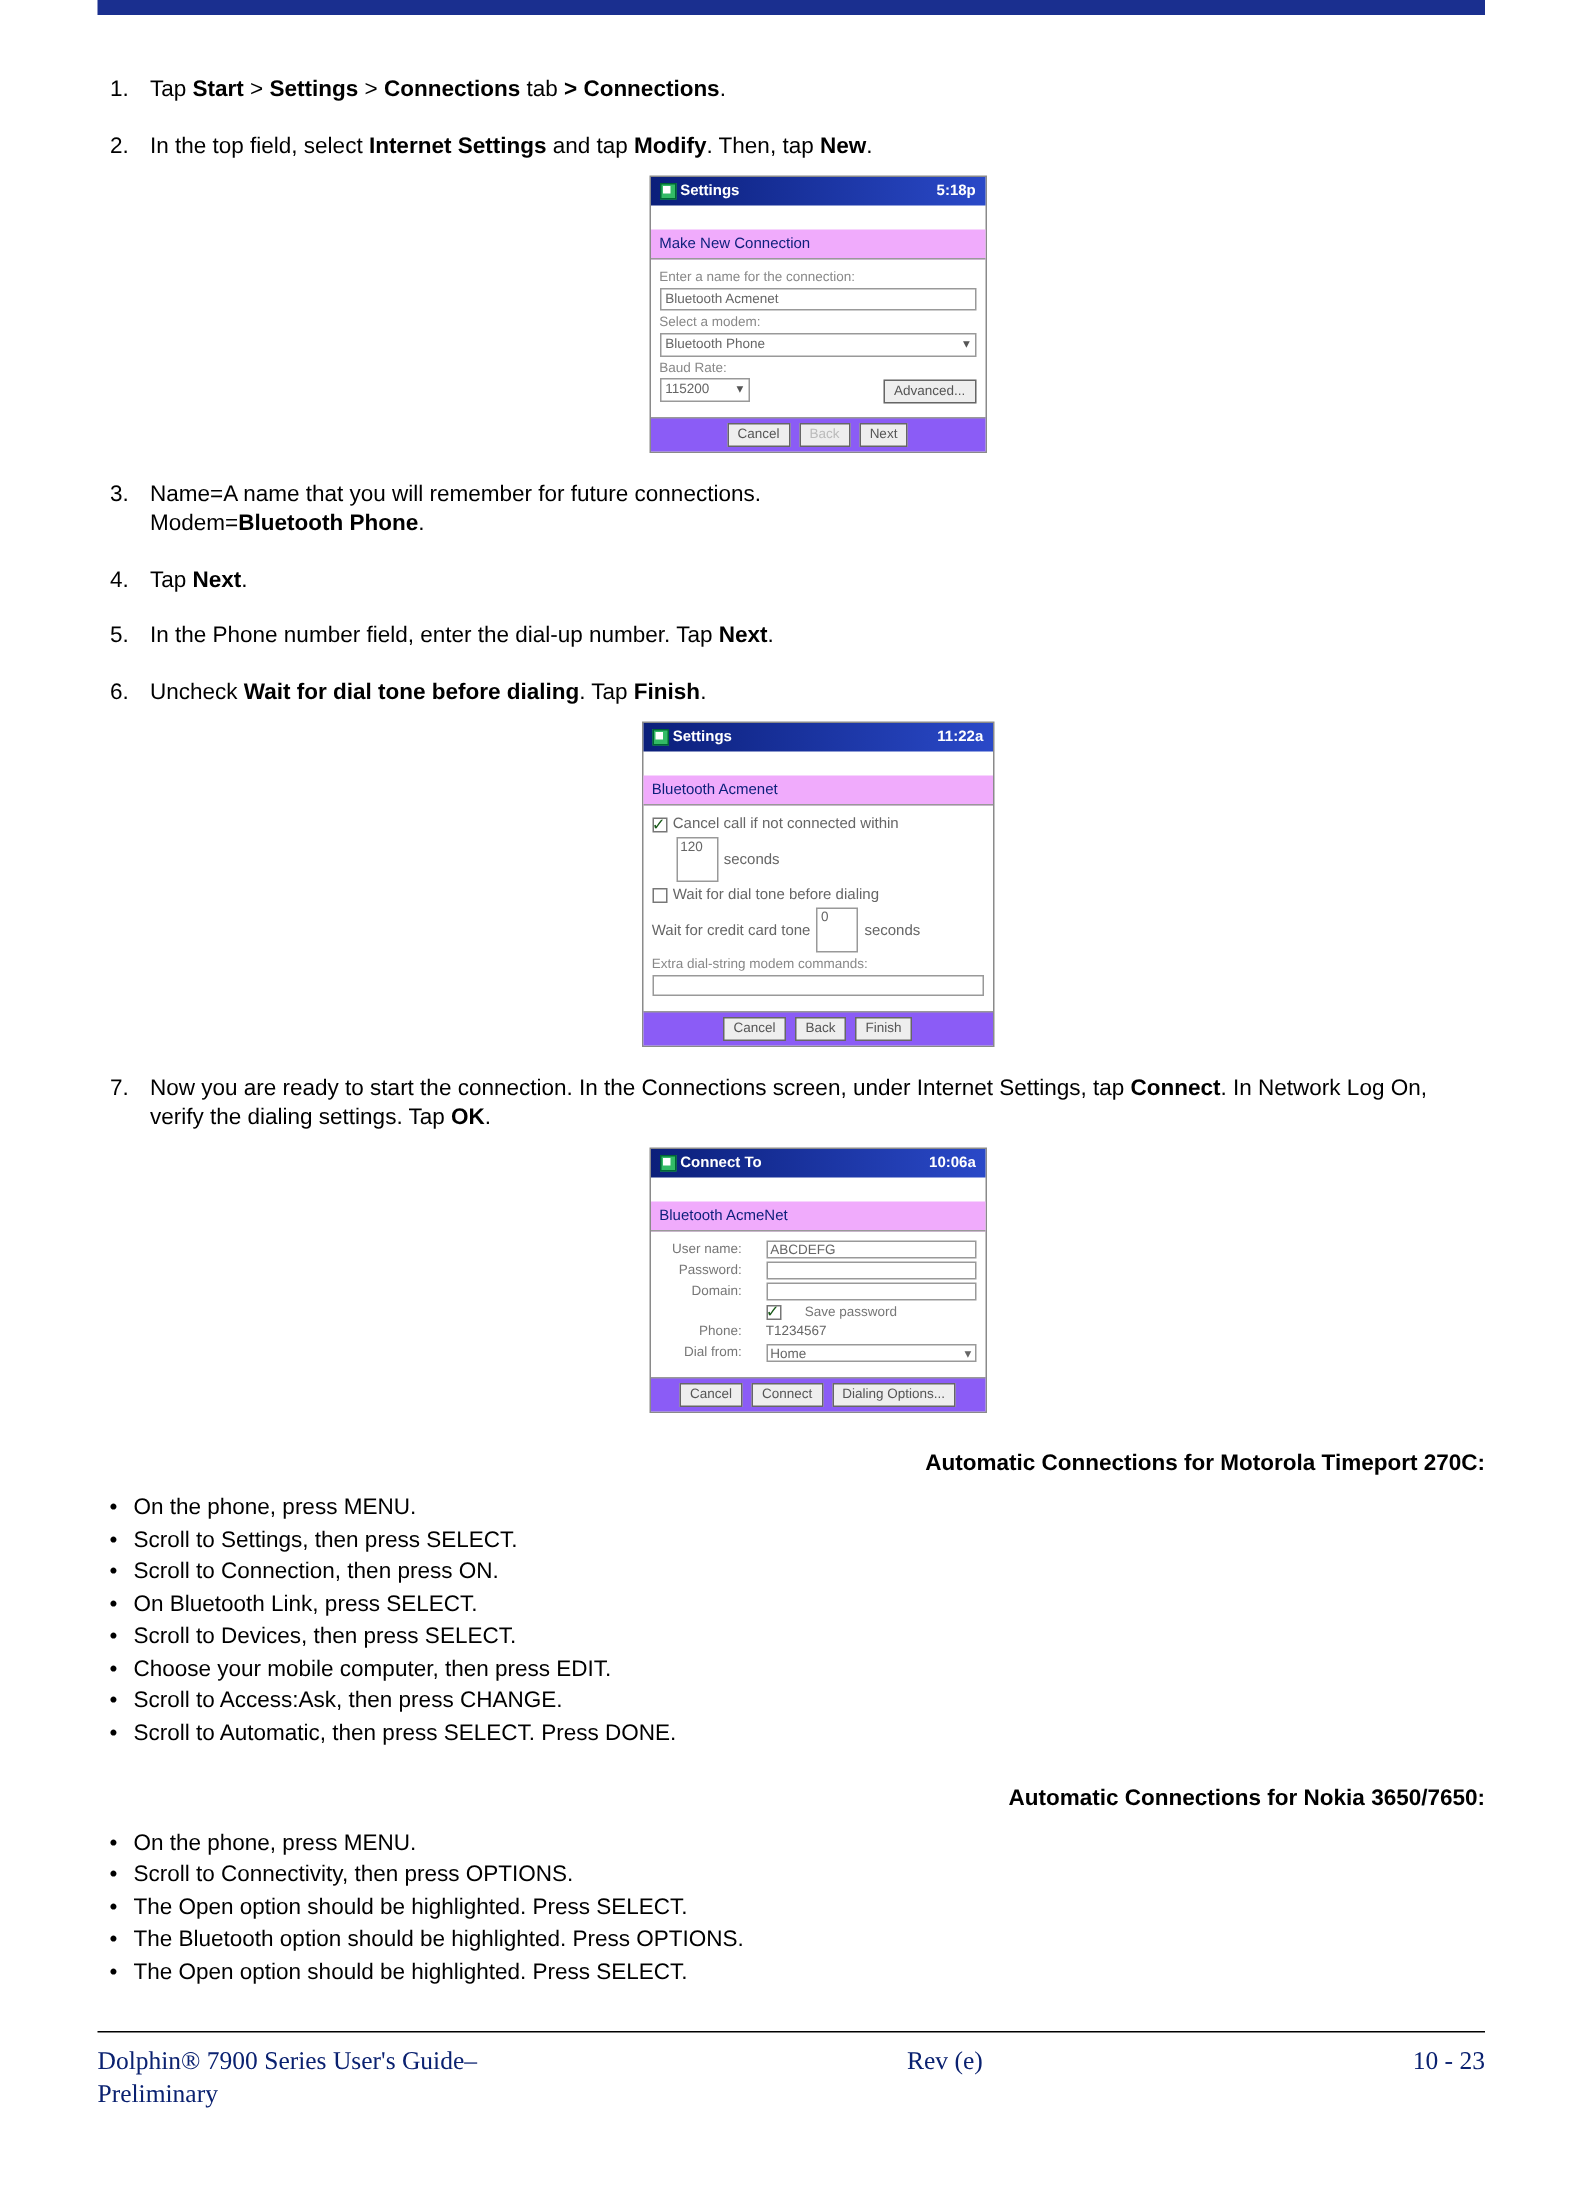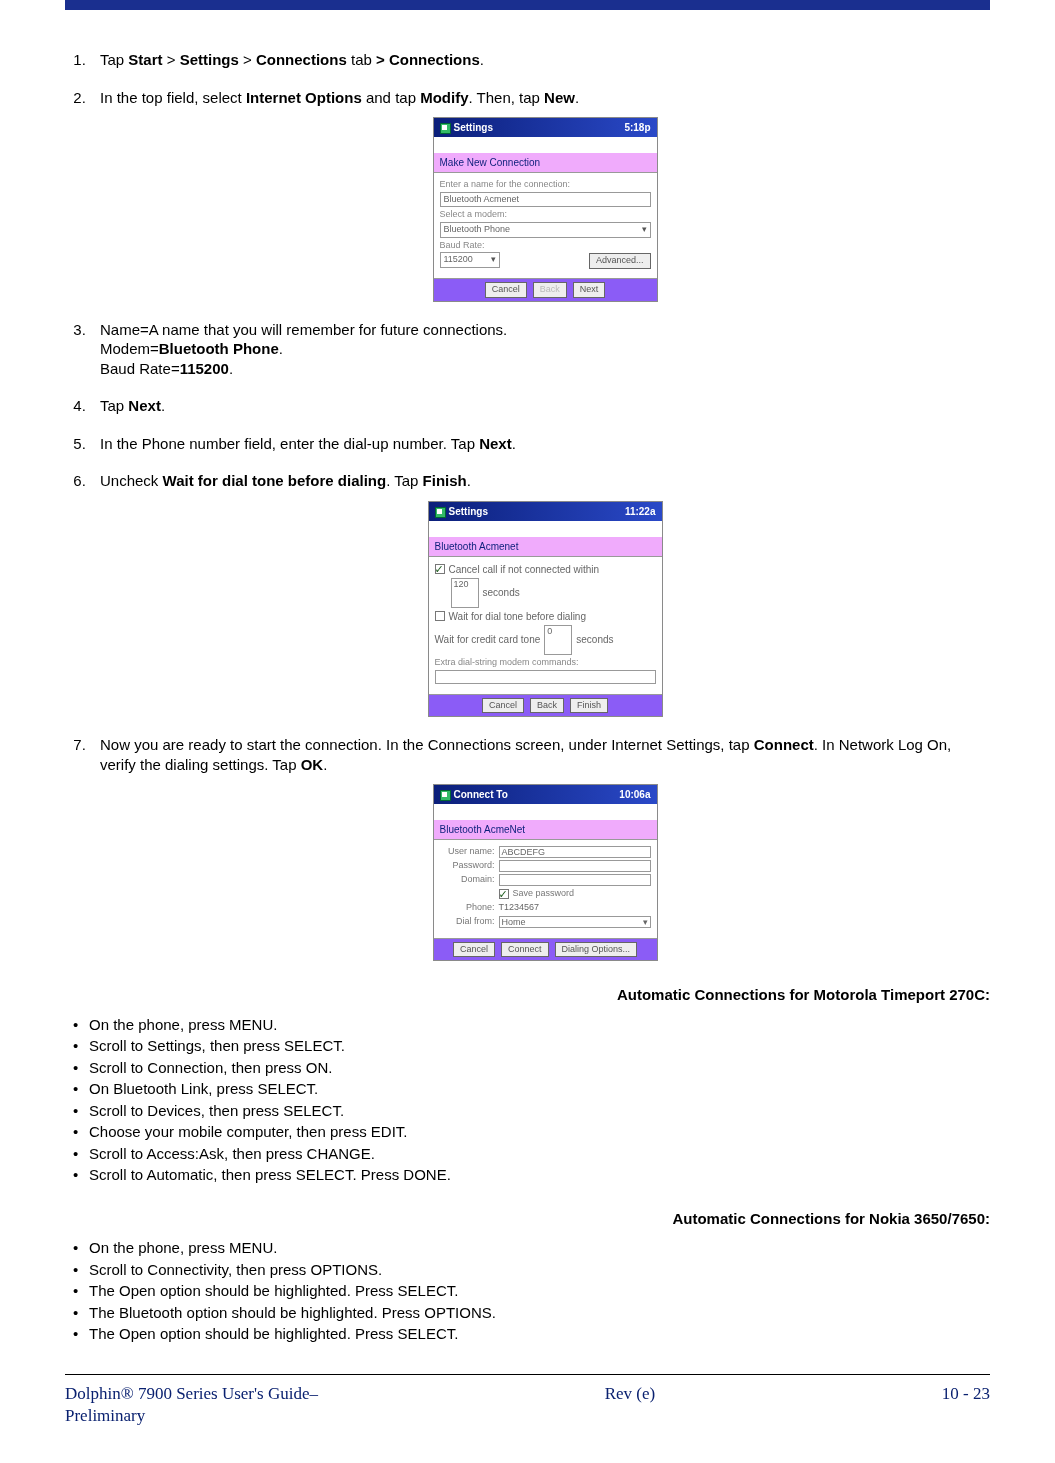--- a/index.html
+++ b/index.html
@@ -129,21 +129,21 @@
     margin: 30px 0 8px 0;
   }
   .footer {
     display: flex;
     justify-content: space-between;
     font-family: "Times New Roman", Times, serif;
     color: #0a2170;
     font-size: 17px;
   }
   .footer .left { max-width: 320px; }
-  .mock-form-row { display:flex; gap:4px; align-items:center; margin:2px 0;}
+  .mock-form-row { display:flex; gap:16px; align-items:center; margin:2px 0;}
   .mock-form-lbl { width:55px; text-align:right; font-size:9px; color:#777;}
   .mock-form-inp { flex:1; border:1px solid #999; height:12px; font-size:9px; padding:0 2px; color:#666;}
   .win-icon {
     width:11px; height:11px; display:inline-block; background:#3b6; border:1px solid #063; margin-right:3px; vertical-align:middle;
     position:relative;
   }
   .win-icon::after { content:""; position:absolute; width:5px; height:5px; background:#fff; top:1px; left:1px; }
 </style>
 </head>
 <body>
@@ -154,21 +154,21 @@
   <ol class="steps">
 
     <li>
       <span>
         <span>Tap </span><span class="bold">Start</span><span> &gt; </span><span class="bold">Settings</span><span> &gt; </span><span class="bold">Connections</span><span> tab </span><span class="bold">&gt; </span><span class="bold">Connections</span><span>.</span>
       </span>
     </li>
 
     <li>
       <span>
-        <span>In the top field, select </span><span class="bold">Internet Options</span><span> and tap </span><span class="bold">Modify</span><span>. Then, tap </span><span class="bold">New</span><span>.</span>
+        <span>In the top field, select </span><span class="bold">Internet Settings</span><span> and tap </span><span class="bold">Modify</span><span>. Then, tap </span><span class="bold">New</span><span>.</span>
       </span>
 
       <div class="screenshot-wrap">
         <div class="mockup blurry">
           <div class="mock-title">
             <span><span class="win-icon"></span><span>Settings</span></span>
             <span>5:18p</span>
           </div>
           <div class="mock-sub">Make New Connection</div>
           <div class="mock-body">
@@ -196,21 +196,20 @@
             <span class="mock-btn disabled">Back</span>
             <span class="mock-btn">Next</span>
           </div>
         </div>
       </div>
     </li>
 
     <li>
       <div>Name=A name that you will remember for future connections.</div>
       <div><span>Modem=</span><span class="bold">Bluetooth Phone</span><span>.</span></div>
-      <div><span>Baud Rate=</span><span class="bold">115200</span><span>.</span></div>
     </li>
 
     <li>
       <span>Tap </span><span class="bold">Next</span><span>.</span>
     </li>
 
     <li>
       <span>In the Phone number field, enter the dial-up number. Tap </span><span class="bold">Next</span><span>.</span>
     </li>
 

